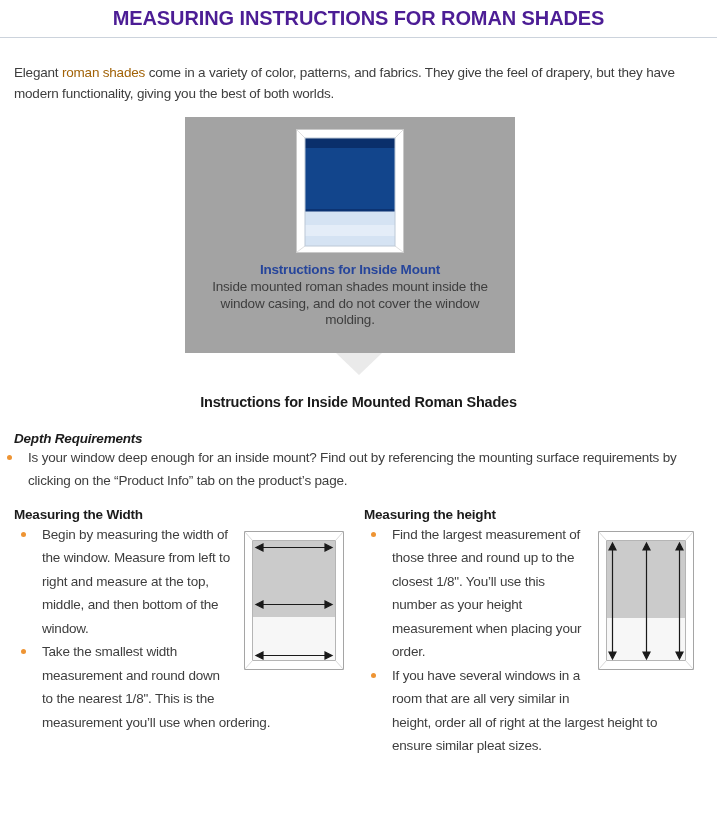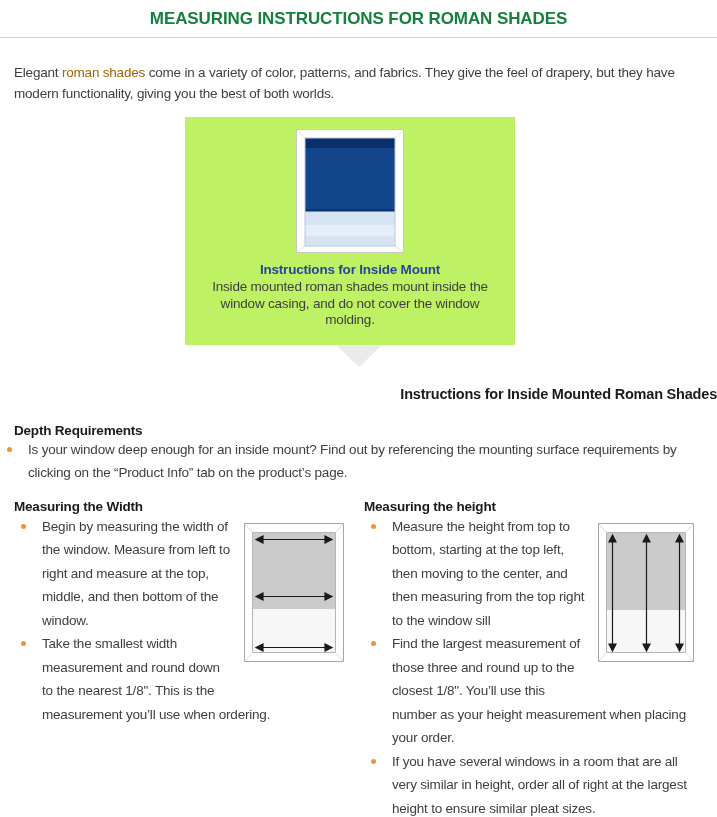--- a/index.html
+++ b/index.html
@@ -9,73 +9,74 @@
     background: #ffffff;
     font-family: "Liberation Sans", sans-serif;
     color: #3e3e3e;
     letter-spacing: -0.2px;
   }
 
   
   .page-title {
     padding-top: 9px;
     text-align: center;
-    font-size: 17px; line-height: 19px;
+    font-size: 20px; line-height: 19px;
     font-weight: bold;
-    color: #15803d;
+    color: #4c1d95;
     letter-spacing: -0.1px;
   }
   .divider { margin-top: 9px; border-bottom: 1px solid #ccd3dc; }
 
   
   .intro {
     margin: 24px 14px 0 14px;
     font-size: 13.5px; line-height: 21px;
   }
   .intro a, .text-link { color: #a16207; text-decoration: none; cursor: pointer; }
 
   
   .callout-wrap { margin-top: 13px; }
   .callout-box {
     width: 330px; margin-left: 185px;
-    background: #bef264;
+    background: #a3a3a3;
     padding: 12px 0 16px 0;
     text-align: center;
   }
   .shade-svg { display: block; margin: 0 auto; }
   .callout-link {
     display: block;
     margin-top: 9px;
     font-size: 13.5px; font-weight: bold;
     color: #26459b; text-decoration: none; cursor: pointer;
   }
   .callout-caption {
-    margin: 2px auto 0 auto;
+    margin: 2px auto 8px auto;
     max-width: 302px;
     font-size: 13.5px; line-height: 16.5px;
     color: #3e3e3e;
   }
   .callout-pointer {
     width: 0; height: 0; margin: 0 auto;
     border-left: 23px solid transparent;
     border-right: 23px solid transparent;
     border-top: 22px solid #eaeaea;
   }
 
   
   .inside-heading {
     margin-top: 19px;
-    text-align: right;
+    text-align: center;
     font-size: 14.5px; font-weight: bold;
     color: #1b1b1b;
   }
   .depth-heading {
     margin: 21px 0 0 14px;
     font-size: 13.5px; font-weight: bold;
     color: #1b1b1b;
+    font-style: italic;
   }
 
   
   ul.bullets { list-style: none; margin: 0; padding: 0; }
   ul.bullets li {
     position: relative;
     padding-left: 28px;
     font-size: 13.5px; line-height: 23.5px;
     color: #3e3e3e;
   }
@@ -187,20 +188,19 @@
         <line x1="48.5" y1="16" x2="48.5" y2="124"></line>
         <polygon points="48.5,12 45,19 52,19"></polygon>
           <polygon points="48.5,128 45,121 52,121"></polygon>
         <line x1="81.5" y1="16" x2="81.5" y2="124"></line>
         <polygon points="81.5,12 78,19 85,19"></polygon>
           <polygon points="81.5,128 78,121 85,121"></polygon>
       </g>
     </svg>
 
     <ul class="bullets">
-      <li>Measure the height from top to bottom, starting at the top left, then moving to the center, and then measuring from the top right to the window sill</li>
       <li>Find the largest measurement of those three and round up to the closest 1/8". You’ll use this number as your height measurement when placing your order.</li>
       <li>If you have several windows in a room that are all very similar in height, order all of right at the largest height to ensure similar pleat sizes.</li>
     </ul>
     <div class="clear"></div>
   </div>
 
 </div>
 
 </body></html>

